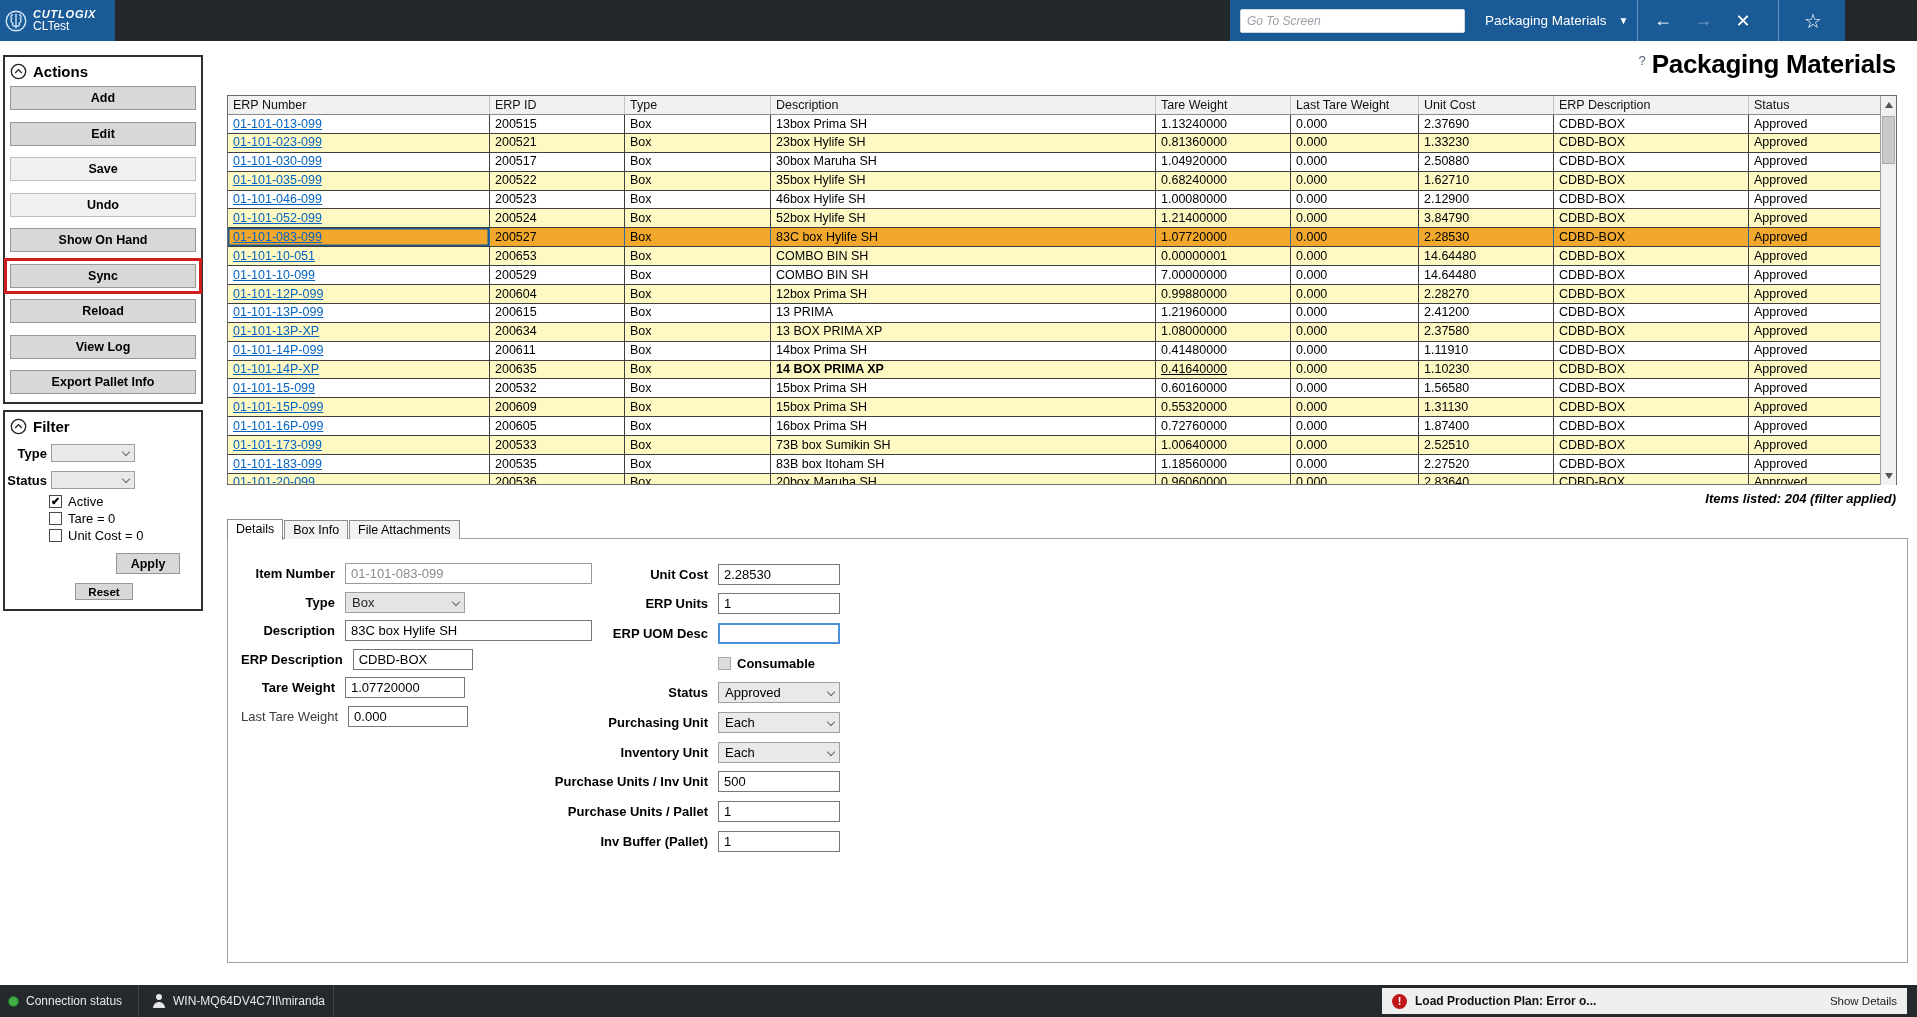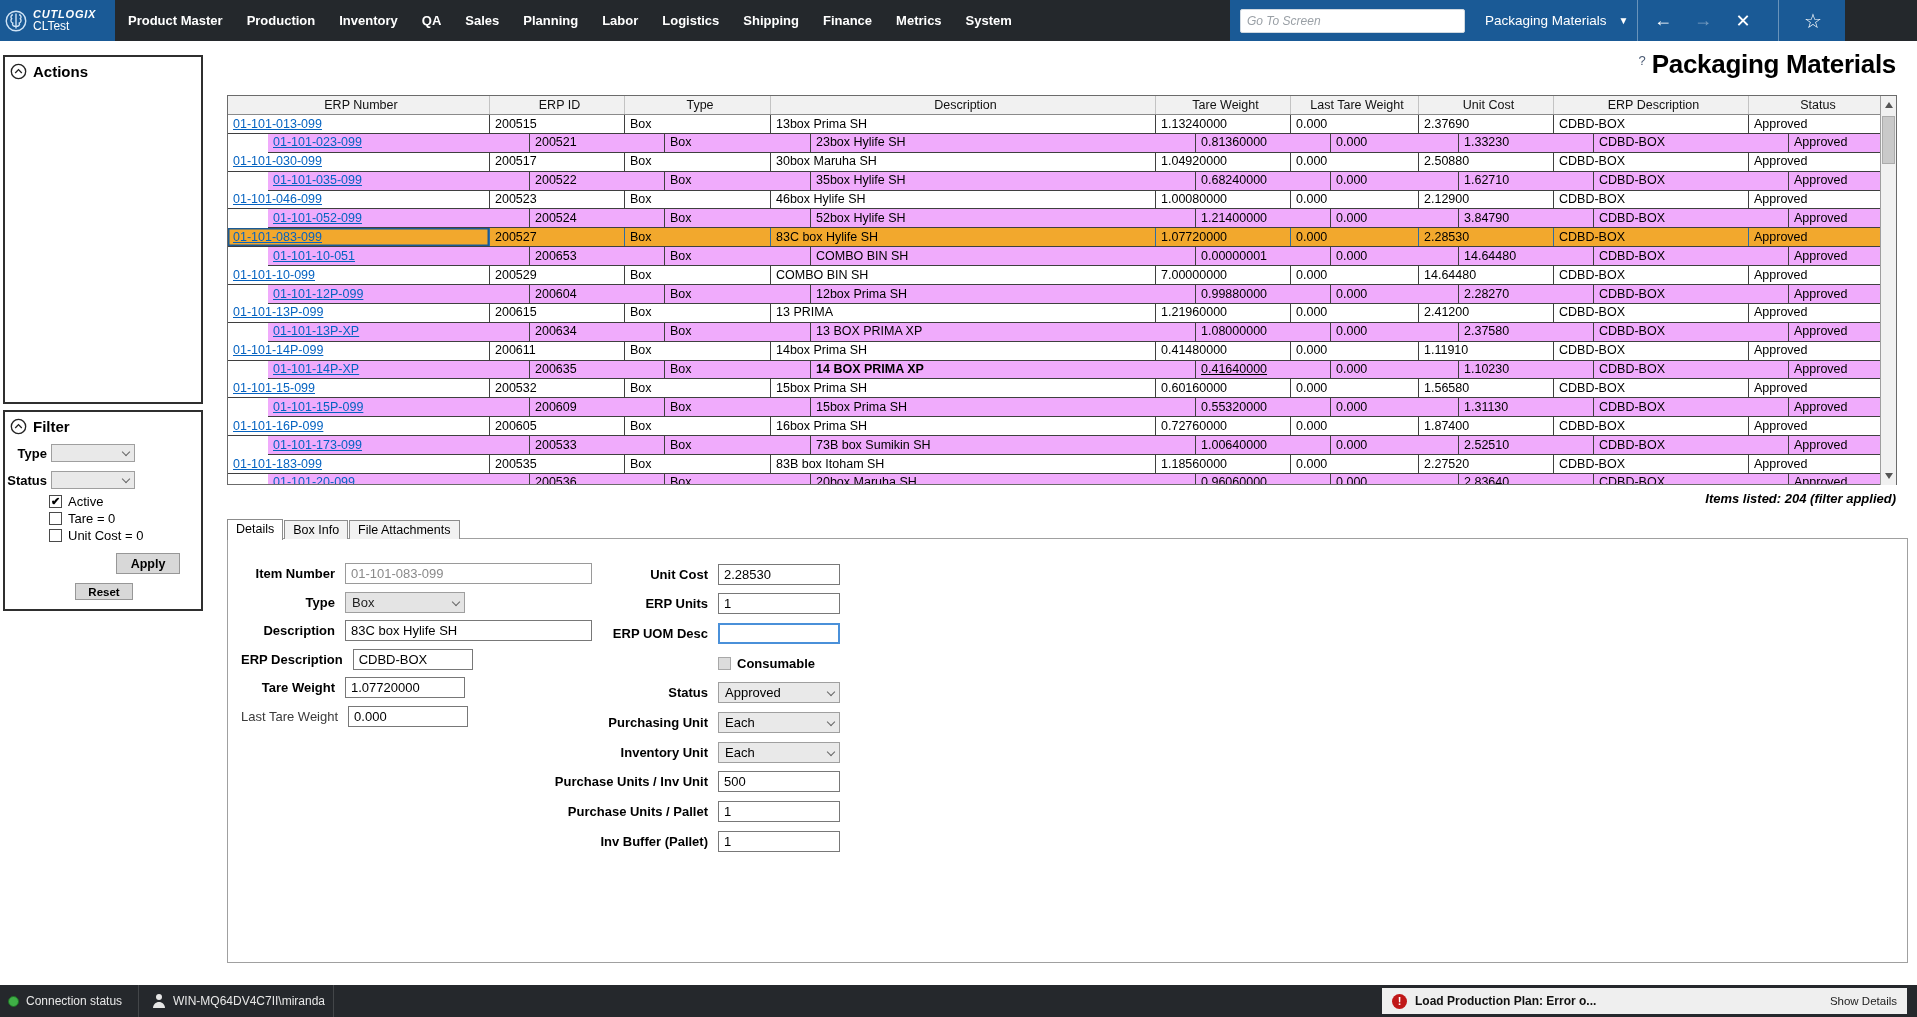--- a/index.html
+++ b/index.html
@@ -58,24 +58,24 @@
         line-height:11px; text-align:center; color:#000; font-weight:700; flex:0 0 auto; }
   .cb.gray { background:#dcdcdc; border-color:#a8a8a8; }
   .cblabel { font-size:13px; color:#000; }
   .fbtn { position:absolute; background:#d8d8d8; border:1px solid #979797; font-size:12.5px;
           font-weight:700; font-family:"Liberation Sans",sans-serif; cursor:default; }
 
   
   #grid { position:absolute; left:227px; top:54px; width:1670px; border:1px solid #6b6b6b; background:#fff; }
   .ghead { display:flex; height:19px; background:#f1f1f1; border-bottom:1px solid #8a8a8a; width:1654px; }
   .hcell { font-size:12.5px; color:#111; padding:2px 0 0 5px; border-right:1px solid #c3c3c3;
-           white-space:nowrap; overflow:hidden; flex:0 0 auto;text-align:center; }
+           white-space:nowrap; overflow:hidden; flex:0 0 auto; }
   .gbody { height:369px; overflow:hidden; width:1654px; }
   .grow { display:flex; height:18.9px; background:#fff; border-bottom:1px solid #3f3f3f; }
-  .grow.alt { background:#f0abfc;margin-left:40px; }
+  .grow.alt { background:#fef9c3; }
   .grow.sel { background:#f2a82d; }
   .gcell { font-size:12.5px; color:#000; padding:1.5px 0 0 5px; border-right:1px solid #3f3f3f;
            white-space:nowrap; overflow:hidden; flex:0 0 auto; }
   .grow.sel .gcell { border-right-color:#2e6da4; }
   .grow.sel .gcell.cur { box-shadow:inset 0 0 0 1.5px #1a5a96; }
   .link { color:#0563c1; text-decoration:underline; cursor:pointer; }
   .vscroll { position:absolute; right:0; top:0; width:16px; height:389px; background:#f1f1f1;
              border-left:1px solid #9e9e9e; }
   .sarrow { position:absolute; left:4px; width:0; height:0; border-left:4px solid transparent;
             border-right:4px solid transparent; }
@@ -138,34 +138,20 @@
       <circle cx="12" cy="12" r="9"></circle>
       <path d="M9 6c-2 1-2 3-1 4-1 1-1 3 1 4-1 2 1 3 3 3"></path>
       <path d="M15 6c2 1 2 3 1 4 1 1 1 3-1 4 1 2-1 3-3 3"></path>
       <path d="M12 5v14"></path>
     </svg>
     <div class="logo-text">
       <div class="brand">CUTLOGIX</div>
       <div class="env">CLTest</div>
     </div>
   </div>
-  <div class="menu">
-      <div class="menu-item">Product Master</div>
-      <div class="menu-item">Production</div>
-      <div class="menu-item">Inventory</div>
-      <div class="menu-item">QA</div>
-      <div class="menu-item">Sales</div>
-      <div class="menu-item">Planning</div>
-      <div class="menu-item">Labor</div>
-      <div class="menu-item">Logistics</div>
-      <div class="menu-item">Shipping</div>
-      <div class="menu-item">Finance</div>
-      <div class="menu-item">Metrics</div>
-      <div class="menu-item">System</div>
-    </div>
   <div class="tb-right">
     <input class="goto" placeholder="Go To Screen" style="">
     <div class="screen-sel">
       <span>Packaging Materials</span>
       <span class="caret">▼</span>
     </div>
     <div class="vsep" style="left:407px"></div>
     <div class="navbtn" style="left:418px">←</div>
     <div class="navbtn dim" style="left:458px">→</div>
     <div class="navbtn" style="left:498px">✕</div>
@@ -182,20 +168,31 @@
   </div>
 
   <div class="spanel" id="actions-panel">
     <div class="phead">
       <svg width="17" height="17" viewBox="0 0 18 18" fill="none" stroke="#222" stroke-width="1.4">
         <circle cx="9" cy="9" r="7.6"></circle>
           <path d="M5.5 10.5 L9 7 L12.5 10.5"></path>
       </svg>
       <span class="ptitle">Actions</span>
     </div>
+    <div class="abtns">
+        <button class="abtn">Add</button>
+        <button class="abtn">Edit</button>
+        <button class="abtn dis">Save</button>
+        <button class="abtn dis">Undo</button>
+        <button class="abtn">Show On Hand</button>
+        <button class="abtn hl">Sync</button>
+        <button class="abtn">Reload</button>
+        <button class="abtn">View Log</button>
+        <button class="abtn">Export Pallet Info</button>
+      </div>
   </div>
 
   <div class="spanel" id="filter-panel">
     <div class="phead">
       <svg width="17" height="17" viewBox="0 0 18 18" fill="none" stroke="#222" stroke-width="1.4">
         <circle cx="9" cy="9" r="7.6"></circle>
           <path d="M5.5 10.5 L9 7 L12.5 10.5"></path>
       </svg>
       <span class="ptitle">Filter</span>
     </div>

